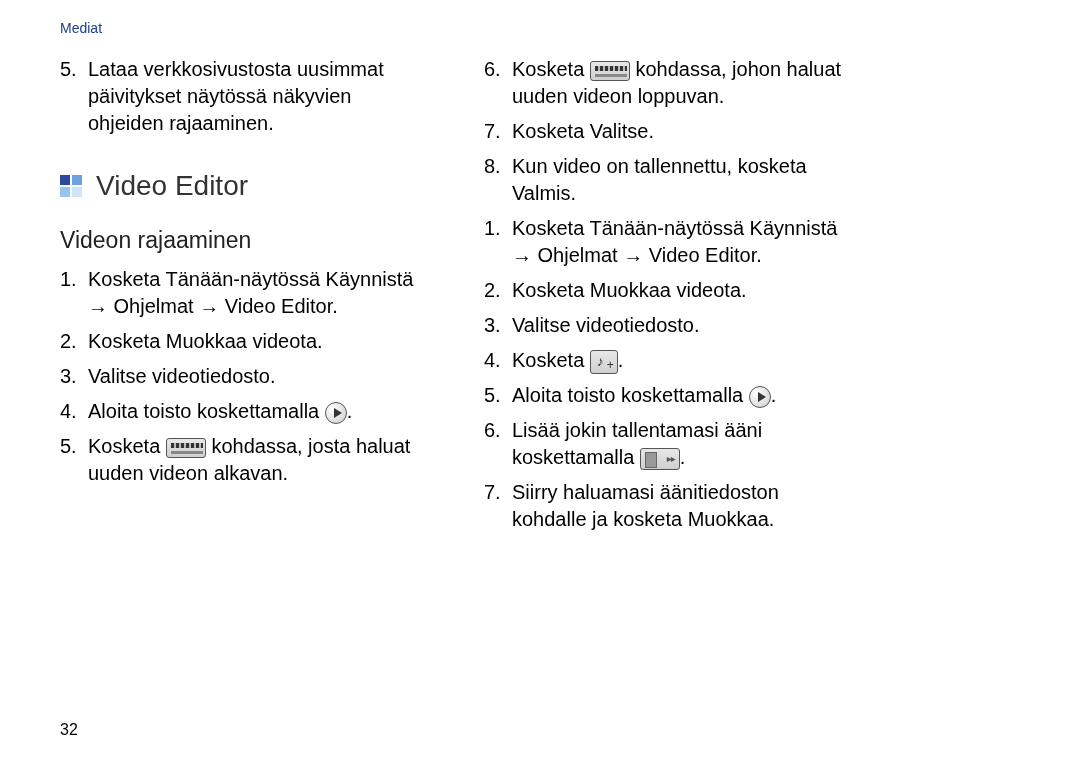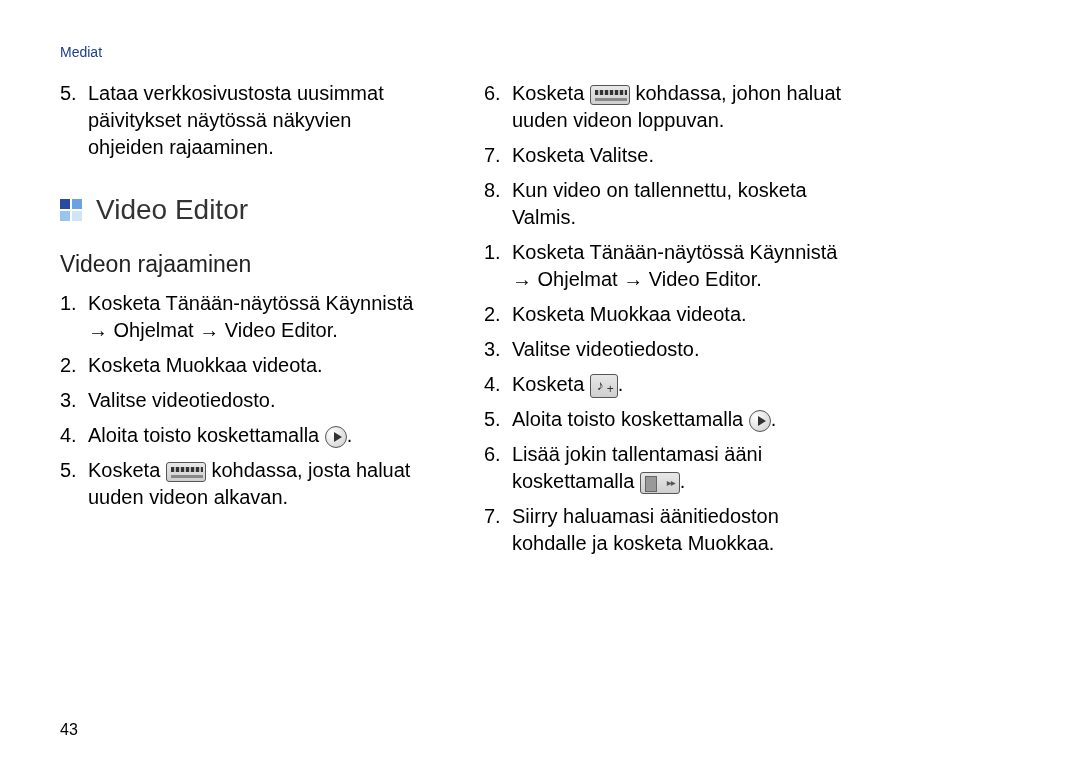--- a/index.html
+++ b/index.html
@@ -9,21 +9,21 @@
     height: 765px;
     background: #ffffff;
     font-family: Arial, Helvetica, sans-serif;
     color: #000;
   }
   .page {
     position: relative;
     width: 908px;
     height: 765px;
     box-sizing: border-box;
-    padding: 44px 60px 30px 60px;
+    padding: 20px 60px 30px 60px;
   }
   .header {
     color: #1a3d8f;
     font-size: 14px;
     margin-bottom: 20px;
   }
   .columns {
     display: flex;
     gap: 60px;
   }
@@ -276,14 +276,14 @@
           <span class="n">7.</span>
           <span>
             <span>Siirry haluamasi äänitiedoston kohdalle ja kosketa </span><span>Muokkaa</span><span>.</span>
           </span>
         </li>
       </ol>
 
     </div>
   </div>
 
-  <div class="pagenum">43</div>
+  <div class="pagenum">32</div>
 </div>
 
 </body></html>

